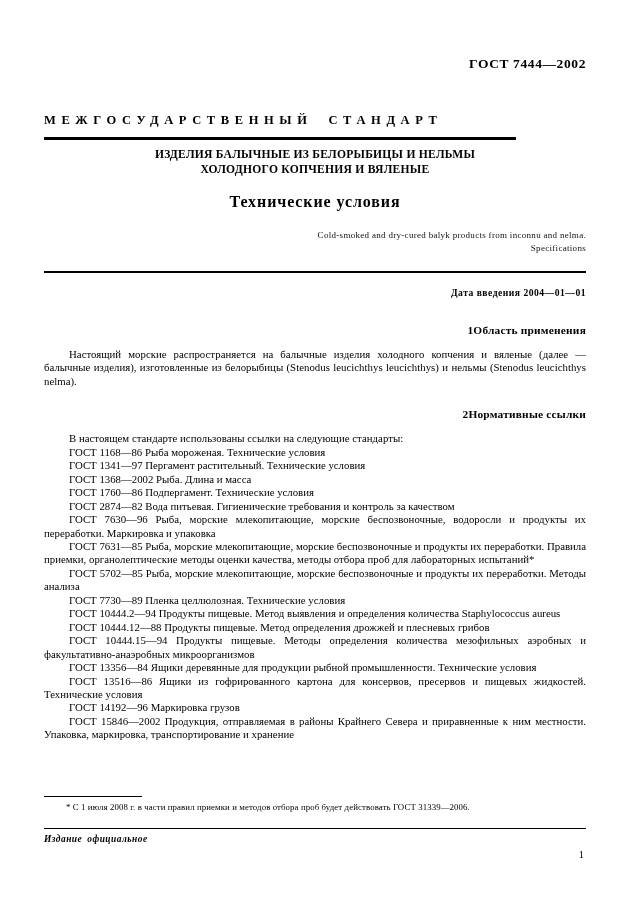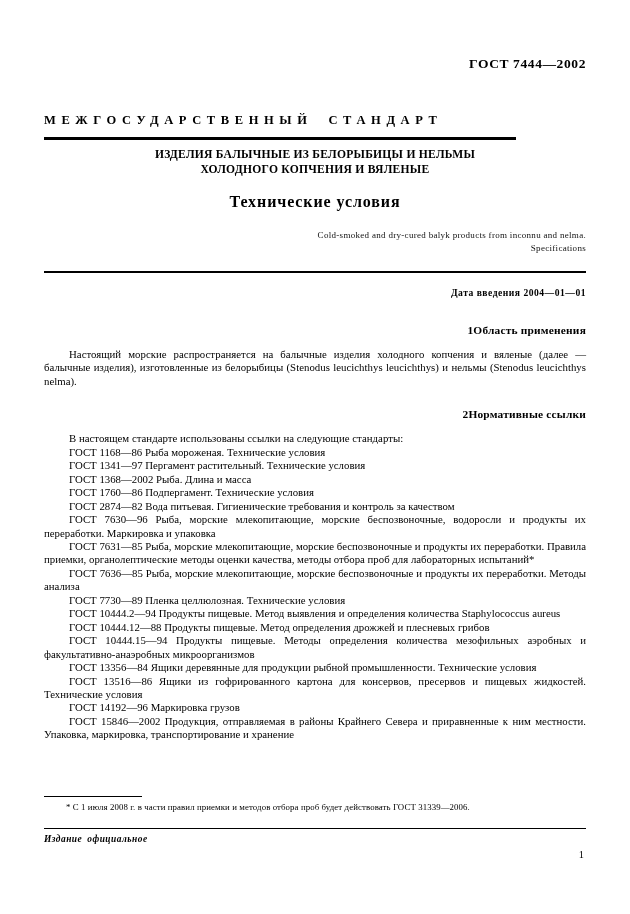--- a/index.html
+++ b/index.html
@@ -245,21 +245,21 @@
     <p class="para indent">В настоящем стандарте использованы ссылки на следующие стандарты:</p>
 
     <div class="ref-list" id="ref-list">
         <p class="last-natural">ГОСТ 1168—86  Рыба мороженая. Технические условия</p>
         <p class="last-natural">ГОСТ 1341—97  Пергамент растительный. Технические условия</p>
         <p class="last-natural">ГОСТ 1368—2002  Рыба. Длина и масса</p>
         <p class="last-natural">ГОСТ 1760—86  Подпергамент. Технические условия</p>
         <p class="last-natural">ГОСТ 2874—82  Вода питьевая. Гигиенические требования и контроль за качеством</p>
         <p>ГОСТ 7630—96  Рыба, морские млекопитающие, морские беспозвоночные, водоросли и продукты их переработки. Маркировка и упаковка</p>
         <p>ГОСТ 7631—85  Рыба, морские млекопитающие, морские беспозвоночные и продукты их переработки. Правила приемки, органолептические методы оценки качества, методы отбора проб для лабораторных испытаний*</p>
-        <p>ГОСТ 7636—85  Рыба, морские млекопитающие, морские беспозвоночные и продукты их переработки. Методы анализа</p>
+        <p>ГОСТ 5702—85  Рыба, морские млекопитающие, морские беспозвоночные и продукты их переработки. Методы анализа</p>
         <p class="last-natural">ГОСТ 7730—89  Пленка целлюлозная. Технические условия</p>
         <p>ГОСТ 10444.2—94 Продукты пищевые. Метод выявления и определения количества Staphylococcus aureus</p>
         <p>ГОСТ 10444.12—88  Продукты пищевые. Метод определения дрожжей и плесневых грибов</p>
         <p>ГОСТ 10444.15—94  Продукты пищевые. Методы определения количества мезофильных аэробных и факультативно-анаэробных микроорганизмов</p>
         <p>ГОСТ 13356—84  Ящики деревянные для продукции рыбной промышленности. Технические условия</p>
         <p>ГОСТ 13516—86  Ящики из гофрированного картона для консервов, пресервов и пищевых жидкостей. Технические условия</p>
         <p class="last-natural">ГОСТ 14192—96  Маркировка грузов</p>
         <p>ГОСТ 15846—2002  Продукция, отправляемая в районы Крайнего Севера и приравненные к ним местности. Упаковка, маркировка, транспортирование и хранение</p>
       </div>
   </div>

